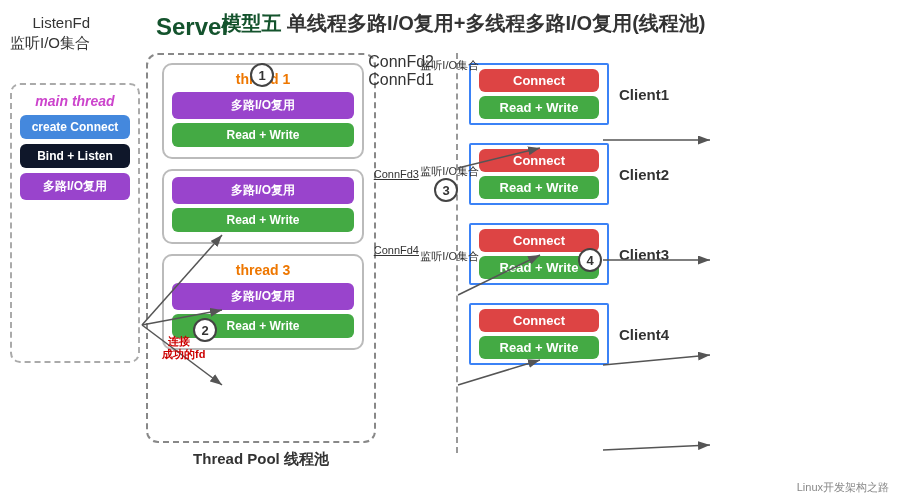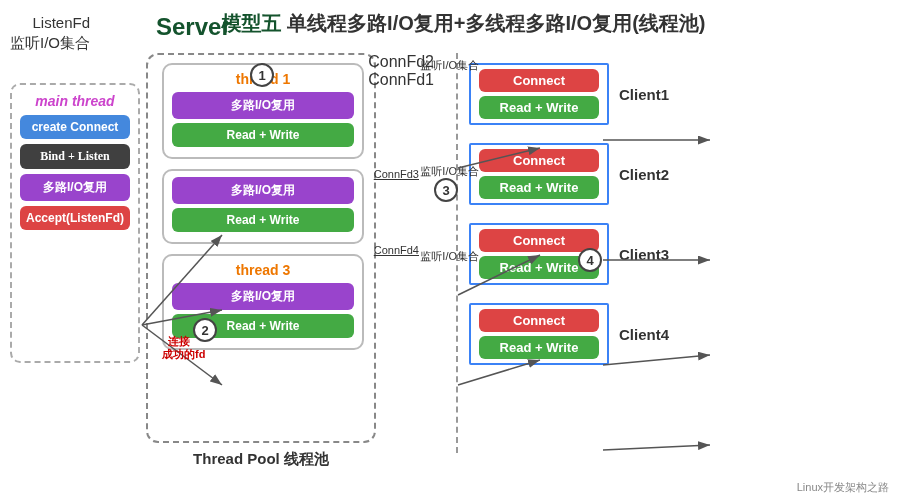--- a/index.html
+++ b/index.html
@@ -54,21 +54,21 @@
     .mt-btn {
       border-radius: 6px;
       padding: 5px 6px;
       text-align: center;
       font-size: 12px;
       font-weight: bold;
       color: #fff;
       margin-bottom: 5px;
     }
     .mt-btn.blue { background: #4488dd; }
-    .mt-btn.blue2 { background: #404040; font-family: Liberation Serif, serif; }
+    .mt-btn.blue2 { background: #0f172a; }
     .mt-btn.purple { background: #9944cc; }
     .mt-btn.red { background: #dd4444; }
 
     .listenfd-label {
       position: absolute;
       top: -30px;
       left: 0;
       font-size: 15px;
       color: #333;
       line-height: 1.3;
@@ -203,21 +203,20 @@
 
 <div class="main-layout">
 
   <div style="position:relative; flex-shrink:0;">
     <div class="listenfd-label">ListenFd<br>监听I/O集合</div>
     <div class="main-thread-box">
       <div class="main-thread-label">main thread</div>
       <div class="mt-btn blue">create Connect</div>
       <div class="mt-btn blue2">Bind + Listen</div>
       <div class="mt-btn purple">多路I/O复用</div>
-      <div class="mt-btn red">Accept(ListenFd)</div>
     </div>
   </div>
 
   <div style="position:relative; flex-shrink:0; display:flex; align-items:flex-start;">
 
     <div style="position:absolute; top:-30px; left:10px;">
       <span style="font-size:24px; font-weight:bold; color:#14532d;">Server</span>
     </div>
 
     <div class="thread-pool-box">

